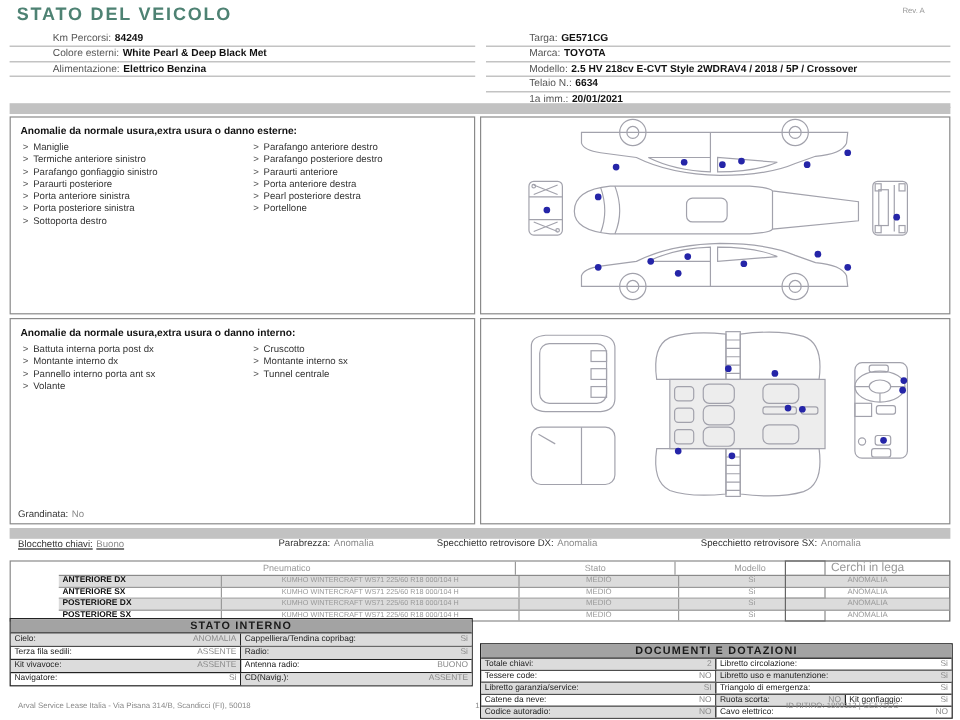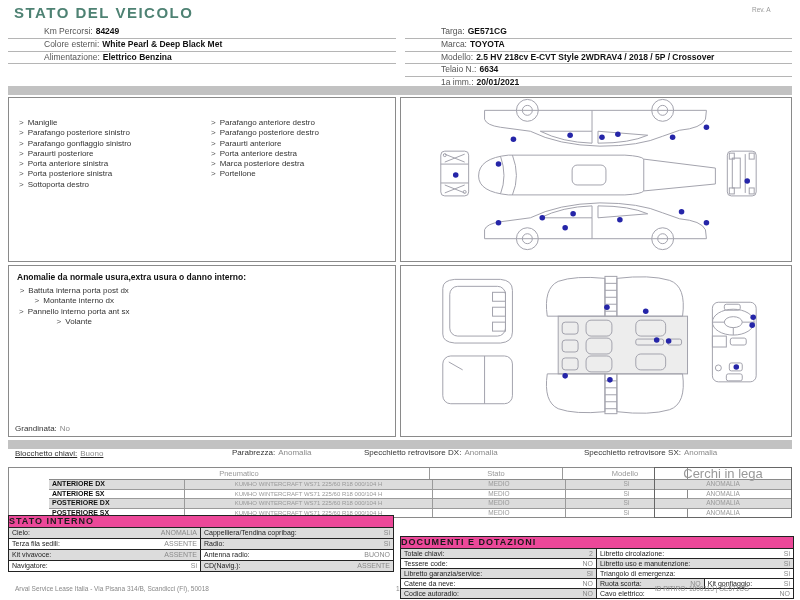--- a/index.html
+++ b/index.html
@@ -13,21 +13,21 @@
   .hb-left{left:8px;width:388px;}
   .hb-right{left:405px;width:387px;}
   .hrow{height:11.8px;line-height:11.5px;border-bottom:1px solid #b5b5b5;font-size:8.5px;white-space:nowrap;overflow:hidden;}
   .hl{color:#555;margin-right:3px;padding-left:36px;}
   .hv{font-weight:bold;color:#111;}
   .band{left:8px;width:784px;height:9px;background:var(--band);}
   .band1{top:86px;} .band2{top:440px;}
   
   .box{border:1px solid #8a8a8a;background:#fff;}
   .ext-text{left:8px;top:97px;width:386px;height:163px;}
-  .int-text{left:8px;top:265px;width:386px;height:170px;text-align:center;}
+  .int-text{left:8px;top:265px;width:386px;height:170px;}
   .ext-diag{left:400px;top:97px;width:390px;height:163px;}
   .int-diag{left:400px;top:265px;width:390px;height:170px;}
   .anom-title{position:absolute;left:8px;top:6px;font-size:8.5px;font-weight:bold;color:#111;}
   .alist{position:absolute;top:20px;font-size:8px;color:#333;}
   .al-left{left:10px;} .al-right{left:202px;}
   .li{line-height:10.3px;white-space:nowrap;}
   .mk{color:#555;margin-right:4px;}
   svg{display:block;}
   
   .cond{font-size:8px;white-space:nowrap;}
@@ -41,28 +41,28 @@
   .t-row{height:8.5px;line-height:8.5px;display:flex;border-bottom:1px solid #9a9a9a;}
   .t-row:last-child{border-bottom:none;}
   .rg{background:#dcdcdc;}
   .c-pos{width:132px;padding-left:3px;font-weight:bold;font-size:7px;color:#111;border-right:1px solid #9a9a9a;}
   .c-spec{width:247px;text-align:center;color:#999;border-right:1px solid #9a9a9a;font-size:6px;}
   .c-stato{width:132px;text-align:center;color:#999;border-right:1px solid #9a9a9a;}
   .c-term{flex:1;text-align:center;color:#999;}
   .h-pneu{width:380px;border-right:1px solid #9a9a9a;}
   .h-stato{width:132px;border-right:1px solid #9a9a9a;}
   .h-term{flex:1;}
-  .cer-h{height:11px;line-height:11px;text-align:center;color:#999;font-size:13px;border-bottom:1px solid #8a8a8a;}
+  .cer-h{height:11px;line-height:11px;text-align:center;color:#999;font-size:10px;border-bottom:1px solid #8a8a8a;}
   .cer-c{height:8.5px;line-height:8.5px;text-align:center;color:#999;border-bottom:1px solid #9a9a9a;}
   .cer-c:last-child{border-bottom:none;}
   
   .btable{border:1px solid #222;font-size:7px;}
   .bt-left{left:8px;top:515px;width:384px;}
   .bt-right{left:400px;top:536px;width:392px;}
-  .btitle{height:11px;line-height:11px;background:#ec4899;font-weight:bold;font-size:9px;letter-spacing:1px;color:#1a1a1a;border-bottom:1px solid #222;}
+  .btitle{height:11px;line-height:11px;background:#a3a3a3;text-align:center;font-weight:bold;font-size:9px;letter-spacing:1px;color:#1a1a1a;border-bottom:1px solid #222;}
   .brow{display:flex;border-bottom:1px solid #222;}
   .brow:last-child{border-bottom:none;}
   .bt-left .brow{height:10px;line-height:10px;}
   .bt-right .brow{height:9px;line-height:9px;}
   .bcell{width:50%;display:flex;justify-content:space-between;padding:0 3px;box-sizing:border-box;overflow:hidden;white-space:nowrap;}
   .bcell.first{border-right:1px solid #222;}
   .blabel{color:#222;}
   .bvalue{color:#8a8a8a;}
   .cg{background:#dcdcdc;}
   .splitcell{padding:0;display:flex;justify-content:flex-start;}
@@ -89,35 +89,36 @@
   <div class="hrow"><span class="hl">Targa:</span><span class="hv">GE571CG</span></div>
   <div class="hrow"><span class="hl">Marca:</span><span class="hv">TOYOTA</span></div>
   <div class="hrow"><span class="hl">Modello:</span><span class="hv">2.5 HV 218cv E-CVT Style 2WDRAV4 / 2018 / 5P / Crossover</span></div>
   <div class="hrow"><span class="hl">Telaio N.:</span><span class="hv">6634</span></div>
   <div class="hrow"><span class="hl">1a imm.:</span><span class="hv">20/01/2021</span></div>
 </div>
 
 <div class="abs band band1"></div>
 
 <div class="abs box ext-text">
+  <div class="anom-title">Anomalie da normale usura,extra usura o danno esterne:</div>
   <div class="alist al-left">
     <div class="li"><span class="mk">&gt;</span><span>Maniglie</span></div>
-    <div class="li"><span class="mk">&gt;</span><span>Parafango posteriore sinistro</span></div>
+    <div class="li"><span class="mk">&gt;</span><span>Termiche anteriore sinistro</span></div>
     <div class="li"><span class="mk">&gt;</span><span>Parafango gonfiaggio sinistro</span></div>
     <div class="li"><span class="mk">&gt;</span><span>Paraurti posteriore</span></div>
     <div class="li"><span class="mk">&gt;</span><span>Porta anteriore sinistra</span></div>
     <div class="li"><span class="mk">&gt;</span><span>Porta posteriore sinistra</span></div>
     <div class="li"><span class="mk">&gt;</span><span>Sottoporta destro</span></div>
   </div>
   <div class="alist al-right">
     <div class="li"><span class="mk">&gt;</span><span>Parafango anteriore destro</span></div>
     <div class="li"><span class="mk">&gt;</span><span>Parafango posteriore destro</span></div>
     <div class="li"><span class="mk">&gt;</span><span>Paraurti anteriore</span></div>
     <div class="li"><span class="mk">&gt;</span><span>Porta anteriore destra</span></div>
-    <div class="li"><span class="mk">&gt;</span><span>Marca posteriore destra</span></div>
+    <div class="li"><span class="mk">&gt;</span><span>Pearl posteriore destra</span></div>
     <div class="li"><span class="mk">&gt;</span><span>Portellone</span></div>
   </div>
 </div>
 
 <div class="abs box ext-diag">
   <svg width="390" height="163" viewBox="0 0 392 163">
     <g stroke="#a2a2ac" fill="none" stroke-width="1">
       <g transform="translate(80,51) scale(1,-1)">
         <path d="M4,39 L4,30 Q6,24 20,22 L50,18 Q78,4 120,3 Q160,3 183,13 L200,19 Q222,21 226,30 L227,39 Z"></path>
         <path d="M60,18 Q82,7 112,6 L112,18 Z"></path>
@@ -185,20 +186,25 @@
   </svg>
 </div>
 
 <div class="abs box int-text">
   <div class="anom-title">Anomalie da normale usura,extra usura o danno interno:</div>
   <div class="alist al-left">
     <div class="li"><span class="mk">&gt;</span><span>Battuta interna porta post dx</span></div>
     <div class="li"><span class="mk">&gt;</span><span>Montante interno dx</span></div>
     <div class="li"><span class="mk">&gt;</span><span>Pannello interno porta ant sx</span></div>
     <div class="li"><span class="mk">&gt;</span><span>Volante</span></div>
+  </div>
+  <div class="alist al-right">
+    <div class="li"><span class="mk">&gt;</span><span>Cruscotto</span></div>
+    <div class="li"><span class="mk">&gt;</span><span>Montante interno sx</span></div>
+    <div class="li"><span class="mk">&gt;</span><span>Tunnel centrale</span></div>
   </div>
 </div>
 
 <div class="abs box int-diag">
   <svg width="390" height="170" viewBox="0 0 392 170">
     <g stroke="#a2a2ac" fill="none" stroke-width="1">
       <g>
         <path d="M42,22 Q42,14 54,13 L100,13 Q112,14 112,24 L112,66 Q112,76 100,77 L54,77 Q42,76 42,68 Z"></path>
         <rect x="49" y="20" width="56" height="50" rx="8"></rect>
         <rect x="92" y="26" width="13" height="9"></rect>

